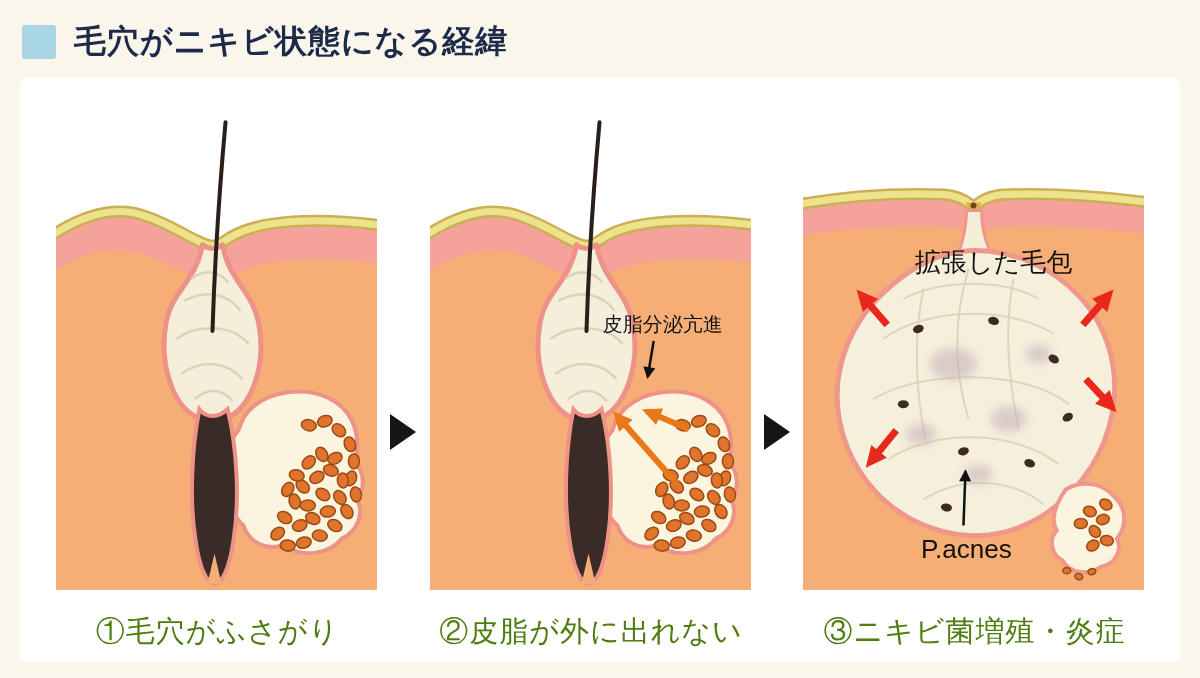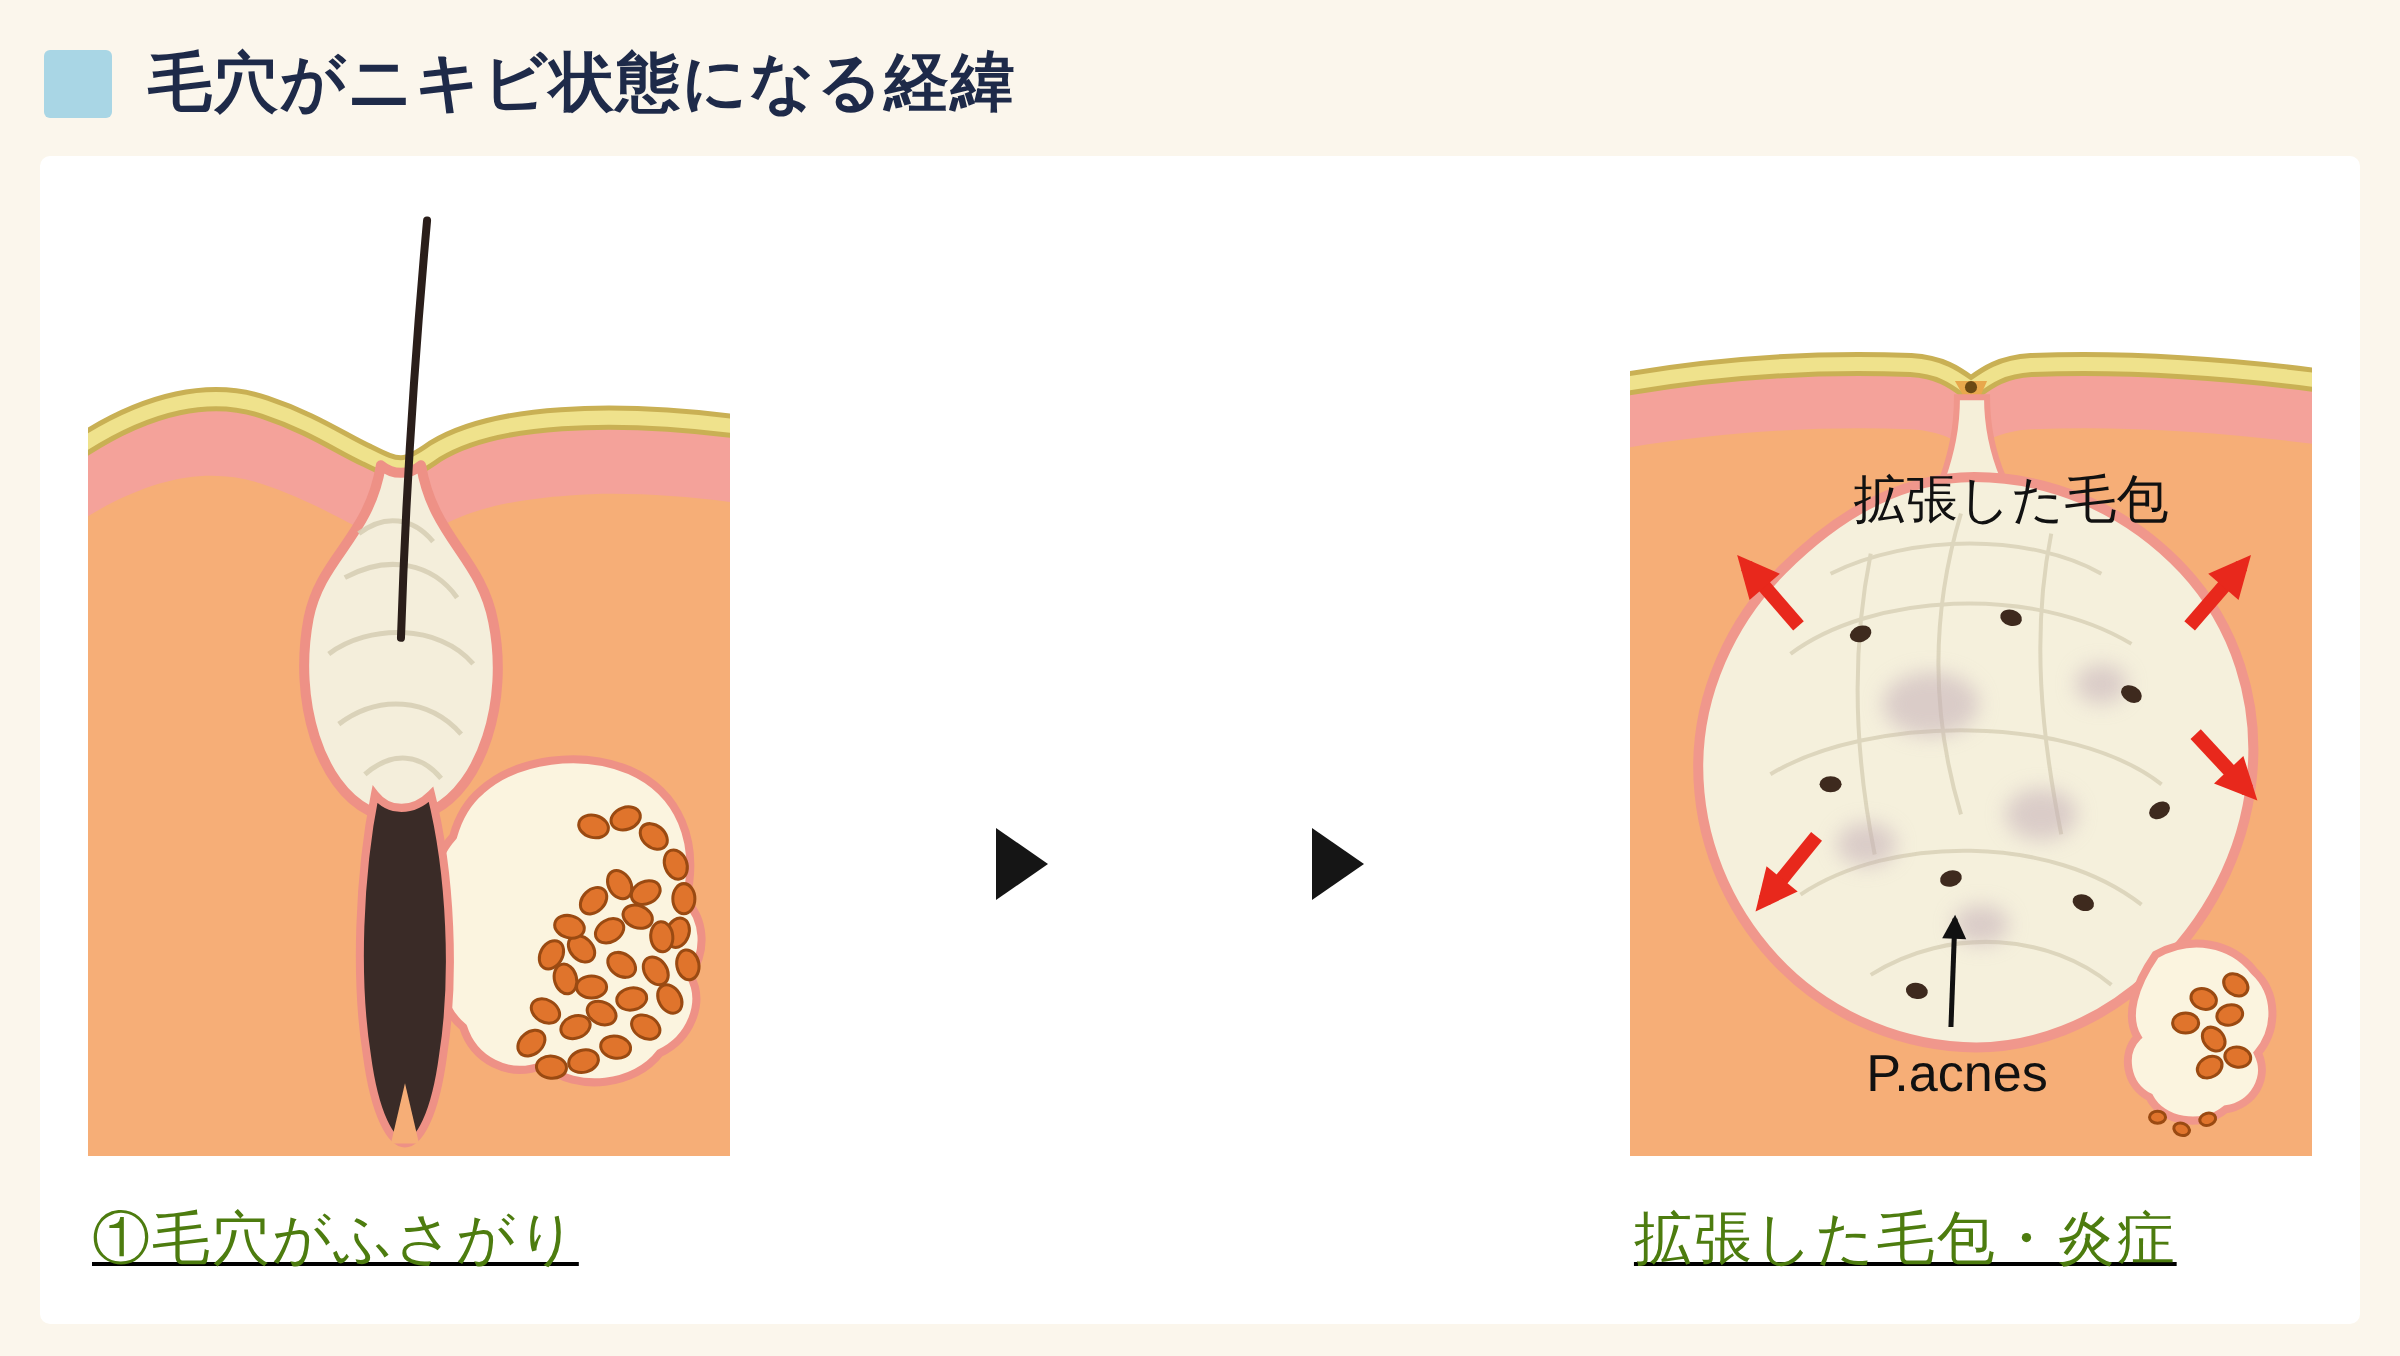--- a/index.html
+++ b/index.html
@@ -16,21 +16,21 @@
   .title {
     margin: 0;
     font-family: "DejaVu Serif", "Liberation Serif", serif;
     font-size: 32px; font-weight: bold; color: #1E2A49; letter-spacing: 1px;
   }
   .board {
     margin: 14px 20px 0; width: 1160px; height: 584px;
     background: #FFFFFF; border-radius: 5px;
   }
   .panels { display: flex; justify-content: space-between; align-items: flex-start; padding: 28px 24px 0; }
-  .panel { margin: 0; display: flex; flex-direction: column; align-items: flex-start; text-decoration: underline; }
+  .panel { margin: 12px; display: flex; flex-direction: column; align-items: center; }
   .panel svg { display: block; }
   .caption {
     margin-top: 22px; padding-left: 2px;
     font-size: 29px; color: #4d7c0f; letter-spacing: 1px; white-space: nowrap;
   }
   .step-arrow {
     width: 0; height: 0;
     border-left: 26px solid #151515;
     border-top: 18px solid transparent;
     border-bottom: 18px solid transparent;
@@ -128,20 +128,32 @@
 
       <figure class="panel">
         <svg width="321" height="472" viewBox="0 0 320 470">
           <use href="#skinBase"></use>
         </svg>
         <figcaption class="caption">①毛穴がふさがり</figcaption>
       </figure>
 
       <div class="step-arrow"></div>
 
+      <figure class="panel">
+        <svg width="321" height="472" viewBox="0 0 320 470">
+          <use href="#skinBase"></use>
+          <g>
+            <path d="M246,364 L186,296" stroke="#E87818" stroke-width="6" fill="none" marker-end="url(#mOrange)"></path>
+            <path d="M258,310 L216,292" stroke="#E87818" stroke-width="6" fill="none" marker-end="url(#mOrange)"></path>
+          </g>
+          <text class="svgtext" x="232" y="212" text-anchor="middle" font-size="20">皮脂分泌亢進</text>
+          <path d="M223,222 L217,258" stroke="#111111" stroke-width="2.5" fill="none" marker-end="url(#mBlack)"></path>
+        </svg>
+        <figcaption class="caption">②皮脂が外に出れない</figcaption>
+      </figure>
 
       <div class="step-arrow"></div>
 
       <figure class="panel">
         <svg width="341" height="472" viewBox="0 0 340 470">
 
           <path d="M-6,86 C40,78 90,74 140,76 C156,77 163,83 170,88 C177,83 184,77 200,76 C250,74 300,78 346,84 L346,472 L-6,472 Z" fill="#F6AE77"></path>
 
           <path d="M-6,86 C40,78 90,74 140,76 C156,77 163,83 170,88 C177,83 184,77 200,76 C250,74 300,78 346,84 L346,116 C300,110 250,106 200,108 C184,109 177,114 170,119 C163,114 156,109 140,108 C90,106 40,110 -6,118 Z" fill="#F4A29A"></path>
 
@@ -200,18 +212,18 @@
             <ellipse cx="303" cy="421" rx="6.5" ry="5" transform="rotate(10 303 421)"></ellipse>
             <ellipse cx="263" cy="451" rx="4" ry="3"></ellipse>
             <ellipse cx="275" cy="457" rx="4" ry="3" transform="rotate(20 275 457)"></ellipse>
             <ellipse cx="288" cy="452" rx="4" ry="3" transform="rotate(-15 288 452)"></ellipse>
           </g>
 
           <text class="svgtext" x="190" y="152" text-anchor="middle" font-size="26">拡張した毛包</text>
           <path d="M160,406 L162,352" stroke="#111111" stroke-width="2.5" fill="none" marker-end="url(#mBlack)"></path>
           <text class="svgtext" x="163" y="438" text-anchor="middle" font-size="26">P.acnes</text>
         </svg>
-        <figcaption class="caption">拡張した毛包・炎症</figcaption>
+        <figcaption class="caption">③ニキビ菌増殖・炎症</figcaption>
       </figure>
 
     </div>
   </div>
 </div>
 
 </body></html>

